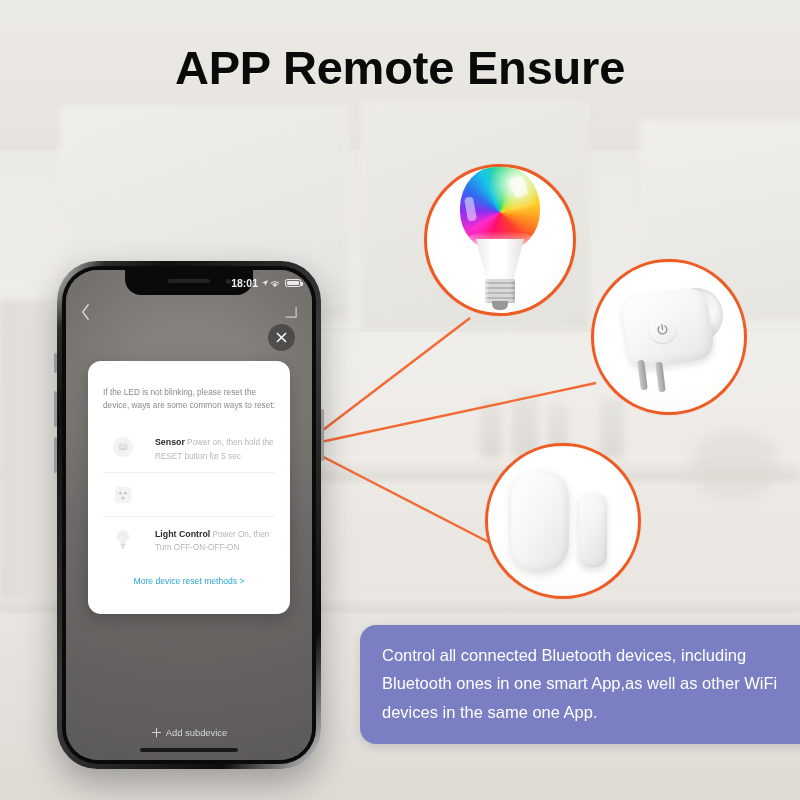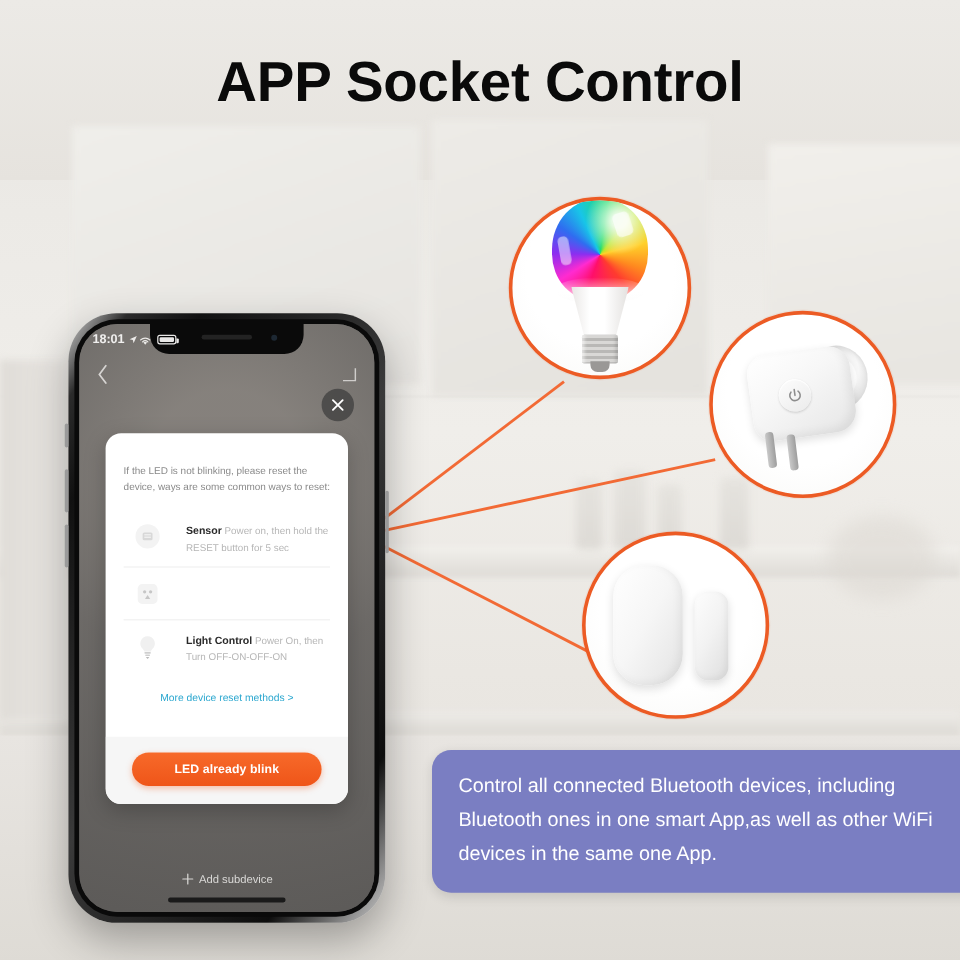--- a/index.html
+++ b/index.html
@@ -221,21 +221,21 @@
     position:absolute; left:50%; transform:translateX(-50%); top:9px;
     width:42px; height:4px; border-radius:2px; background:#232323;
   }
   .notch-cam {
     position:absolute; right:22px; top:9px; width:5px; height:5px;
     border-radius:50%; background:#1d2833;
   }
 
   .statusbar {
     position:absolute; left:0; top:0; width:100%; height:26px; z-index:5;
-    display:flex; align-items:center; justify-content:flex-start;
+    display:flex; align-items:center; justify-content:flex-end;
     padding:0 11px; color:#f0efee; font-size:10.5px; font-weight:bold;
   }
   .sb-left { display:flex; align-items:center; gap:3px; }
   .sb-right { display:flex; align-items:center; gap:4px; }
   .batt {
     width:16px; height:8px; border:1.2px solid #eae9e8; border-radius:2.2px;
     position:relative;
   }
   .batt::before{
     content:""; position:absolute; left:1px; top:1px; bottom:1px; right:1px;
@@ -343,21 +343,21 @@
   <div class="bg-blob" style="left:690px;top:430px;width:90px;height:70px;background:#dcd8d2;"></div>
 </div>
 
 <svg class="lines" width="800" height="800" viewBox="0 0 800 800">
   <line x1="302" y1="446" x2="470" y2="318" stroke="#f26a35" stroke-width="2.4"></line>
   <line x1="302" y1="446" x2="596" y2="383" stroke="#f26a35" stroke-width="2.4"></line>
   <line x1="302" y1="446" x2="500" y2="548" stroke="#f26a35" stroke-width="2.4"></line>
   <polygon points="300,446 314,439 314,453" fill="#f26a35"></polygon>
 </svg>
 
-<div class="title">APP Socket Control</div>
+<div class="title">APP Remote Ensure</div>
 
 <div class="circle" style="left:424px;top:164px;width:152px;height:152px;">
   <div class="bulb">
     <div class="bulb-glass"></div>
     <div class="bulb-hl1"></div>
     <div class="bulb-hl2"></div>
     <div class="bulb-neck"></div>
     <div class="bulb-base"></div>
     <div class="bulb-tip"></div>
   </div>
@@ -477,23 +477,20 @@
                 <b>Light Control</b>
                 <span>Power On, then Turn OFF-ON-OFF-ON</span>
               </div>
             </div>
 
           </div>
 
           <div class="more-link">More device reset methods &gt;</div>
         </div>
 
-        <div class="card-foot">
-          <button class="cta">LED already blink</button>
-        </div>
       </div>
 
       <div class="addsub">
         <svg width="11" height="11" viewBox="0 0 16 16">
           <path d="M8 2 V14 M2 8 H14" stroke="#d9d8d6" stroke-width="1.5" stroke-linecap="round"></path>
         </svg>
         <span>Add subdevice</span>
       </div>
 
       <div class="homebar"></div>

